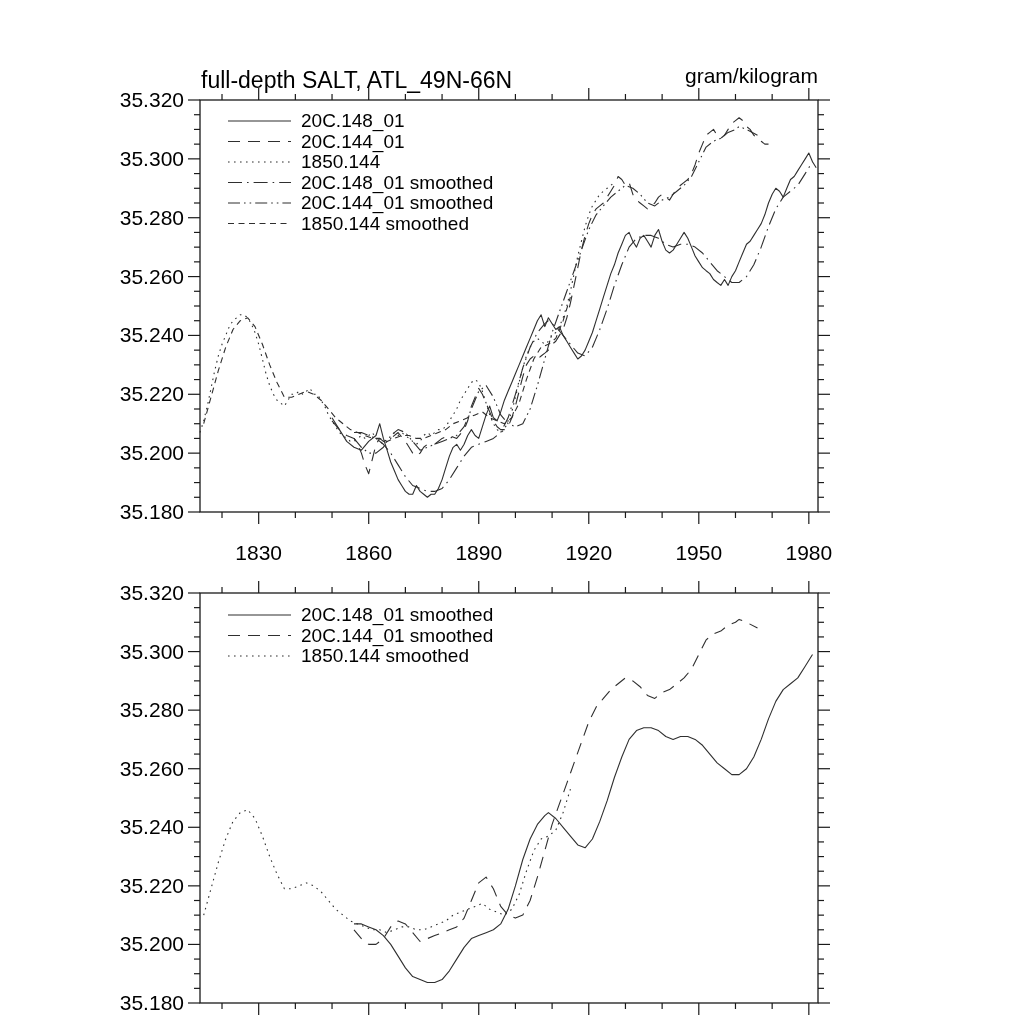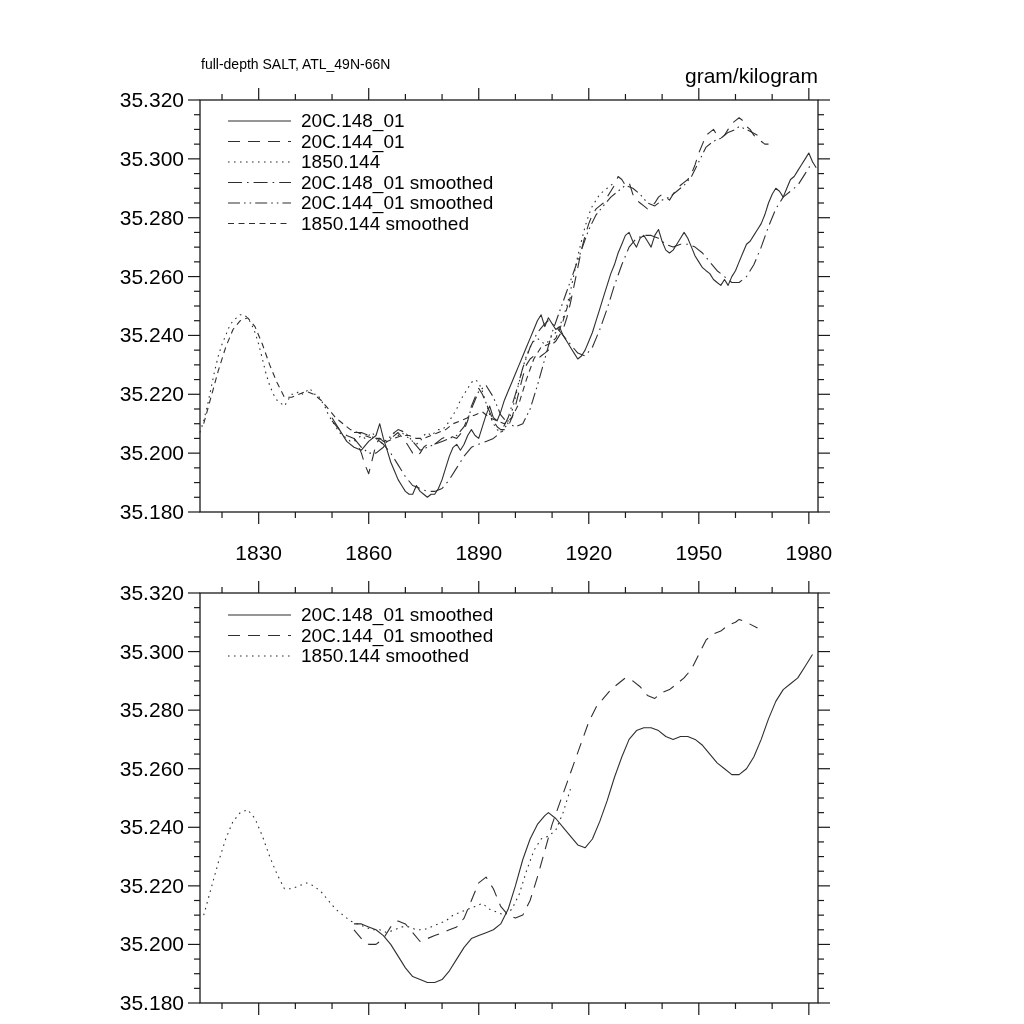--- a/index.html
+++ b/index.html
@@ -1,18 +1,18 @@
 <!DOCTYPE html>
 <html><head>
 <meta charset="utf-8">
 <style>
   html,body{margin:0;padding:0;background:#fff;}
   .canvas{position:relative;width:1024px;height:1024px;background:#ffffff;overflow:hidden;
           font-family:"Liberation Sans","DejaVu Sans",sans-serif;color:#000;}
-  .title-left{position:absolute;left:201px;top:56px;font-size:14px;white-space:nowrap;}
+  .title-left{position:absolute;left:201px;top:67px;font-size:23px;white-space:nowrap;}
   .title-right{position:absolute;right:206px;top:64px;font-size:21px;white-space:nowrap;text-align:center;}
   svg{position:absolute;left:0;top:0;}
   text{font-family:"Liberation Sans","DejaVu Sans",sans-serif;}
 </style>
 </head>
 <body>
 
 <div class="canvas">
   <svg id="chart" width="1024" height="1024" viewBox="0 0 1024 1024">
       <g>

